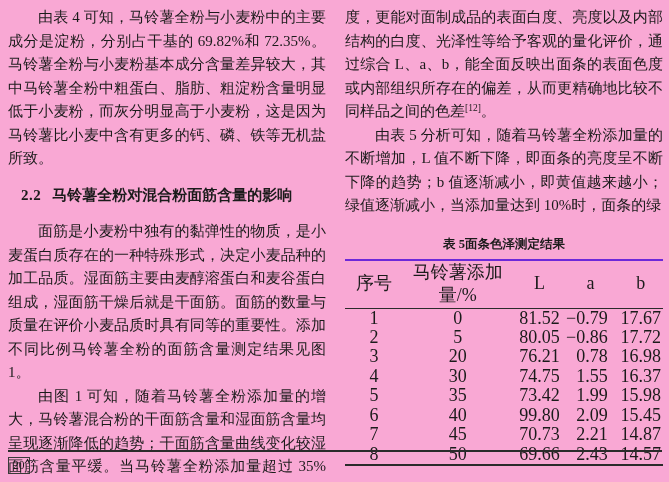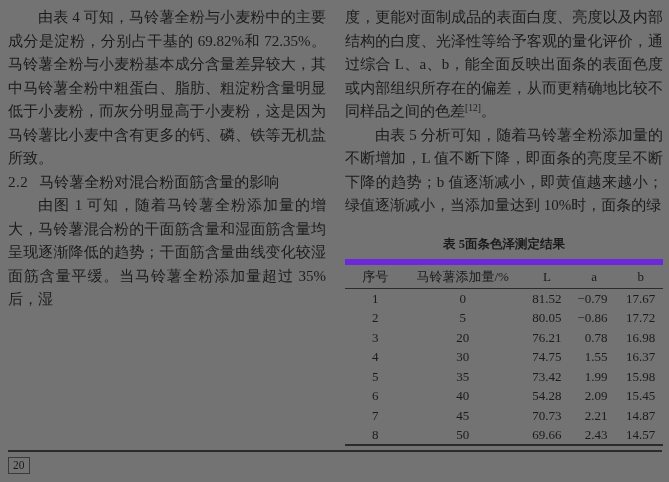--- a/index.html
+++ b/index.html
@@ -6,59 +6,59 @@
   html, body { margin: 0; padding: 0; }
   body {
     width: 669px; height: 482px;
     background: #ffffff;
     font-family: "Liberation Serif", "DejaVu Serif", serif;
     color: #1b1b1b;
   }
   .page {
     position: relative;
     width: 669px; height: 482px;
-    background: #737373;
+    background: #f9a8d4;
     overflow: hidden;
   }
   .col {
     position: absolute;
     top: 6px;
     width: 318px;
     font-size: 15px;
     line-height: 23.5px;
     text-align: justify;
     text-justify: inter-character;
   }
   .col-left  { left: 8px; }
   .col-right { left: 345px; }
   .para { margin: 0; }
   .indent { text-indent: 2em; }
-  .heading { margin: 0; font-weight: 400; }
+  .heading { margin: 13px; font-weight: 700; }
   .heading .hnum { margin-right: 11px; letter-spacing: 0.5px; }
   .it { }
   sup.ref {
     font-size: 9.5px;
     line-height: 0;
     vertical-align: 5px;
   }
   
   .table-caption {
     margin-top: 19px;
     margin-bottom: 7px;
     text-align: center;
     font-weight: 700;
     font-size: 12.5px;
     line-height: 15px;
   }
   .table-caption .tlabel { }
   table.data-table {
     width: 100%;
     border-collapse: collapse;
-    font-size: 13px;
-    border-top: 6px solid #6d28d9;
+    font-size: 18px;
+    border-top: 2px solid #6d28d9;
     border-bottom: 2px solid #2b2b2b;
   }
   table.data-table th {
     font-weight: 400;
     height: 22px;
     text-align: center;
     padding: 0;
     border-bottom: 1px solid #2b2b2b;
   }
   table.data-table td {
@@ -91,20 +91,21 @@
   }
 </style>
 </head>
 <body>
 
 <div class="page">
 
   <div class="col col-left">
     <p class="para indent">由表 4 可知，马铃薯全粉与小麦粉中的主要成分是淀粉，分别占干基的 69.82%和 72.35%。马铃薯全粉与小麦粉基本成分含量差异较大，其中马铃薯全粉中粗蛋白、脂肪、粗淀粉含量明显低于小麦粉，而灰分明显高于小麦粉，这是因为马铃薯比小麦中含有更多的钙、磷、铁等无机盐所致。</p>
     <p class="heading"><span class="hnum">2.2</span><span>马铃薯全粉对混合粉面筋含量的影响</span></p>
+    <p class="para indent">面筋是小麦粉中独有的黏弹性的物质，是小麦蛋白质存在的一种特殊形式，决定小麦品种的加工品质。湿面筋主要由麦醇溶蛋白和麦谷蛋白组成，湿面筋干燥后就是干面筋。面筋的数量与质量在评价小麦品质时具有同等的重要性。添加不同比例马铃薯全粉的面筋含量测定结果见图 1。</p>
     <p class="para indent">由图 1 可知，随着马铃薯全粉添加量的增大，马铃薯混合粉的干面筋含量和湿面筋含量均呈现逐渐降低的趋势；干面筋含量曲线变化较湿面筋含量平缓。当马铃薯全粉添加量超过 35%后，湿</p>
   </div>
 
   <div class="col col-right">
     <p class="para"><span>度，更能对面制成品的表面白度、亮度以及内部结构的白度、光泽性等给予客观的量化评价，通过综合 </span><span class="it">L、a、b</span><span>，能全面反映出面条的表面色度或内部组织所存在的偏差，从而更精确地比较不同样品之间的色差</span><sup class="ref">[12]</sup><span>。</span></p>
     <p class="para indent"><span>由表 5 分析可知，随着马铃薯全粉添加量的不断增加，</span><span class="it">L</span><span> 值不断下降，即面条的亮度呈不断下降的趋势；</span><span class="it">b</span><span> 值逐渐减小，即黄值越来越小；绿值逐渐减小，当添加量达到 10%时，面条的绿</span></p>
 
     <div class="table-caption"><span class="tlabel">表 5</span><span>面条色泽测定结果</span></div>
 
     <table class="data-table">
@@ -156,21 +157,21 @@
         <tr>
           <td>5</td>
           <td>35</td>
           <td>73.42</td>
           <td class="num-a">1.99</td>
           <td>15.98</td>
         </tr>
         <tr>
           <td>6</td>
           <td>40</td>
-          <td>54.28</td>
+          <td>99.80</td>
           <td class="num-a">2.09</td>
           <td>15.45</td>
         </tr>
         <tr>
           <td>7</td>
           <td>45</td>
           <td>70.73</td>
           <td class="num-a">2.21</td>
           <td>14.87</td>
         </tr>

